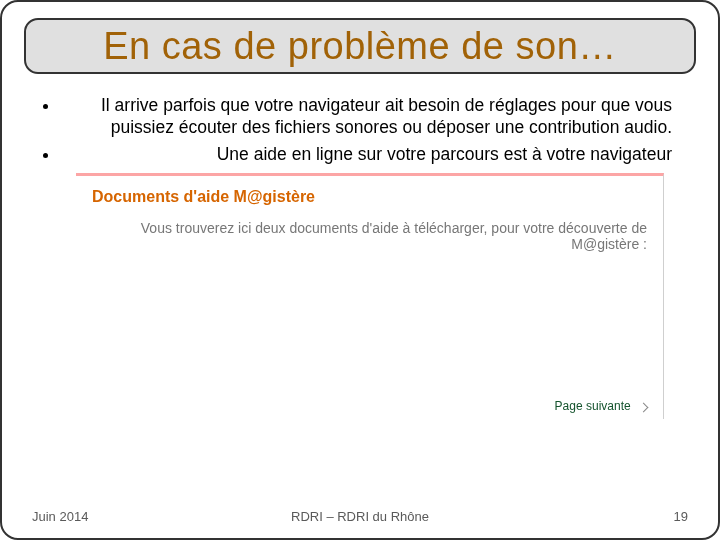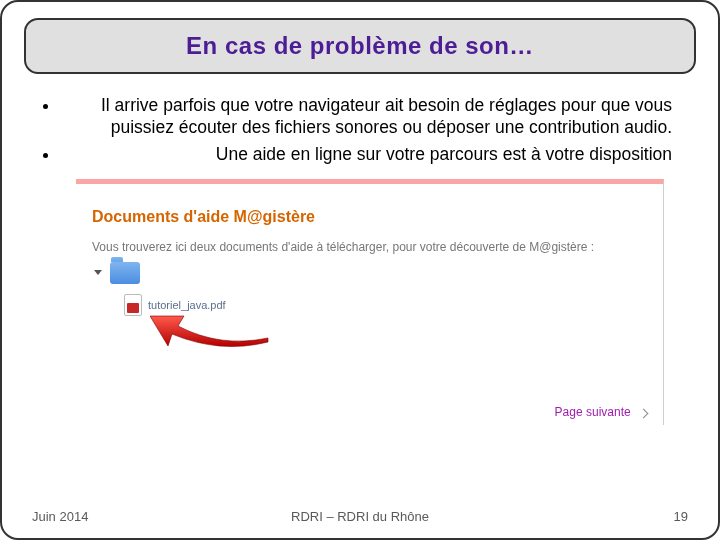--- a/index.html
+++ b/index.html
@@ -21,54 +21,55 @@
     background: #e0e0e0;
     border: 2px solid #333;
     border-radius: 14px;
     height: 56px;
     display: flex;
     align-items: center;
     justify-content: center;
     margin: 2px 4px 14px 4px;
   }
   .title-bar h1 {
-    font-size: 24px;
-    font-weight: 700;
-    color: #4c1d95;
+    font-size: 38px;
+    font-weight: 400;
+    color: #a16207;
     letter-spacing: 0.5px;
   }
   .bullets {
     padding: 6px 28px 0 40px;
     list-style-type: disc;
     font-size: 17.5px;
     line-height: 1.28;
     color: #000;
     text-align: right;
   }
   .bullets li { margin-bottom: 4px; }
   .embed {
-    margin: 14px 36px 0 56px;
-    border-top: 5px solid #fca5a5;
+    margin: 8px 36px 0 56px;
+    border-top: 3px solid #fca5a5;
     border-right: 1px solid #cfcfcf;
-    padding: 24px 16px 10px 16px;
+    padding: 12px 16px 10px 16px;
     position: relative;
     height: 246px;
     font-family: Arial, Helvetica, sans-serif;
   }
   .embed-title {
     color: #d66500;
     font-size: 16px;
     font-weight: 600;
     margin-bottom: 14px;
   }
   .embed-intro {
     color: #777;
-    font-size: 12px;
+    font-size: 14px;
     filter: blur(0.4px);
     margin-bottom: 10px;
+    text-align: right;
   }
   .embed-list {
     color: #777;
     font-size: 11.5px;
     filter: blur(0.4px);
     list-style-type: disc;
     padding-left: 28px;
     line-height: 1.45;
     margin-bottom: 18px;
   }
@@ -128,21 +129,21 @@
     left: 56px;
     top: 44px;
     width: 120px;
     height: 42px;
     pointer-events: none;
   }
   .next {
     position: absolute;
     right: 16px;
     bottom: 6px;
-    color: #a21caf;
+    color: #14532d;
     font-size: 12px;
   }
   .next .chev {
     display: inline-block;
     margin-left: 6px;
     width: 7px; height: 7px;
     border-top: 1.6px solid #888;
     border-right: 1.6px solid #888;
     transform: rotate(45deg);
     vertical-align: middle;
@@ -167,43 +168,27 @@
 <body>
 
 <div class="slide">
 
   <div class="title-bar">
     <h1>En cas de problème de son…</h1>
   </div>
 
   <ul class="bullets">
     <li>Il arrive parfois que votre navigateur ait besoin de réglages pour que vous puissiez écouter des fichiers sonores ou déposer une contribution audio.</li>
-    <li>Une aide en ligne sur votre parcours est à votre disposition</li>
+    <li>Une aide en ligne sur votre parcours est à votre navigateur</li>
   </ul>
 
   <div class="embed">
     <div class="embed-title">Documents d'aide M@gistère</div>
     <div class="embed-intro">Vous trouverez ici deux documents d'aide à télécharger, pour votre découverte de M@gistère :</div>
 
-    <div class="file-area">
-      <div class="toggle"></div>
-      <div class="folder"></div>
-      <div class="pdf"></div>
-      <div class="pdf-label">tutoriel_java.pdf</div>
-
-      <svg class="arrow" viewBox="0 0 120 42">
-        <defs>
-          <linearGradient id="rg" x1="0" y1="0" x2="0" y2="1">
-            <stop offset="0" stop-color="#ff5a4d"></stop>
-            <stop offset="1" stop-color="#b50000"></stop>
-          </linearGradient>
-        </defs>
-        <path d="M118 30 Q70 40 28 18 L34 8 L0 8 L18 38 L22 26 Q70 46 118 34 Z" fill="url(#rg)" stroke="#7a0000" stroke-width="0.6"></path>
-      </svg>
-    </div>
 
     <div class="next">
       <span>Page suivante</span>
       <span class="chev"></span>
     </div>
   </div>
 
   <div class="footer">
     <span>Juin 2014</span>
     <span class="center">RDRI – RDRI du Rhône</span>

